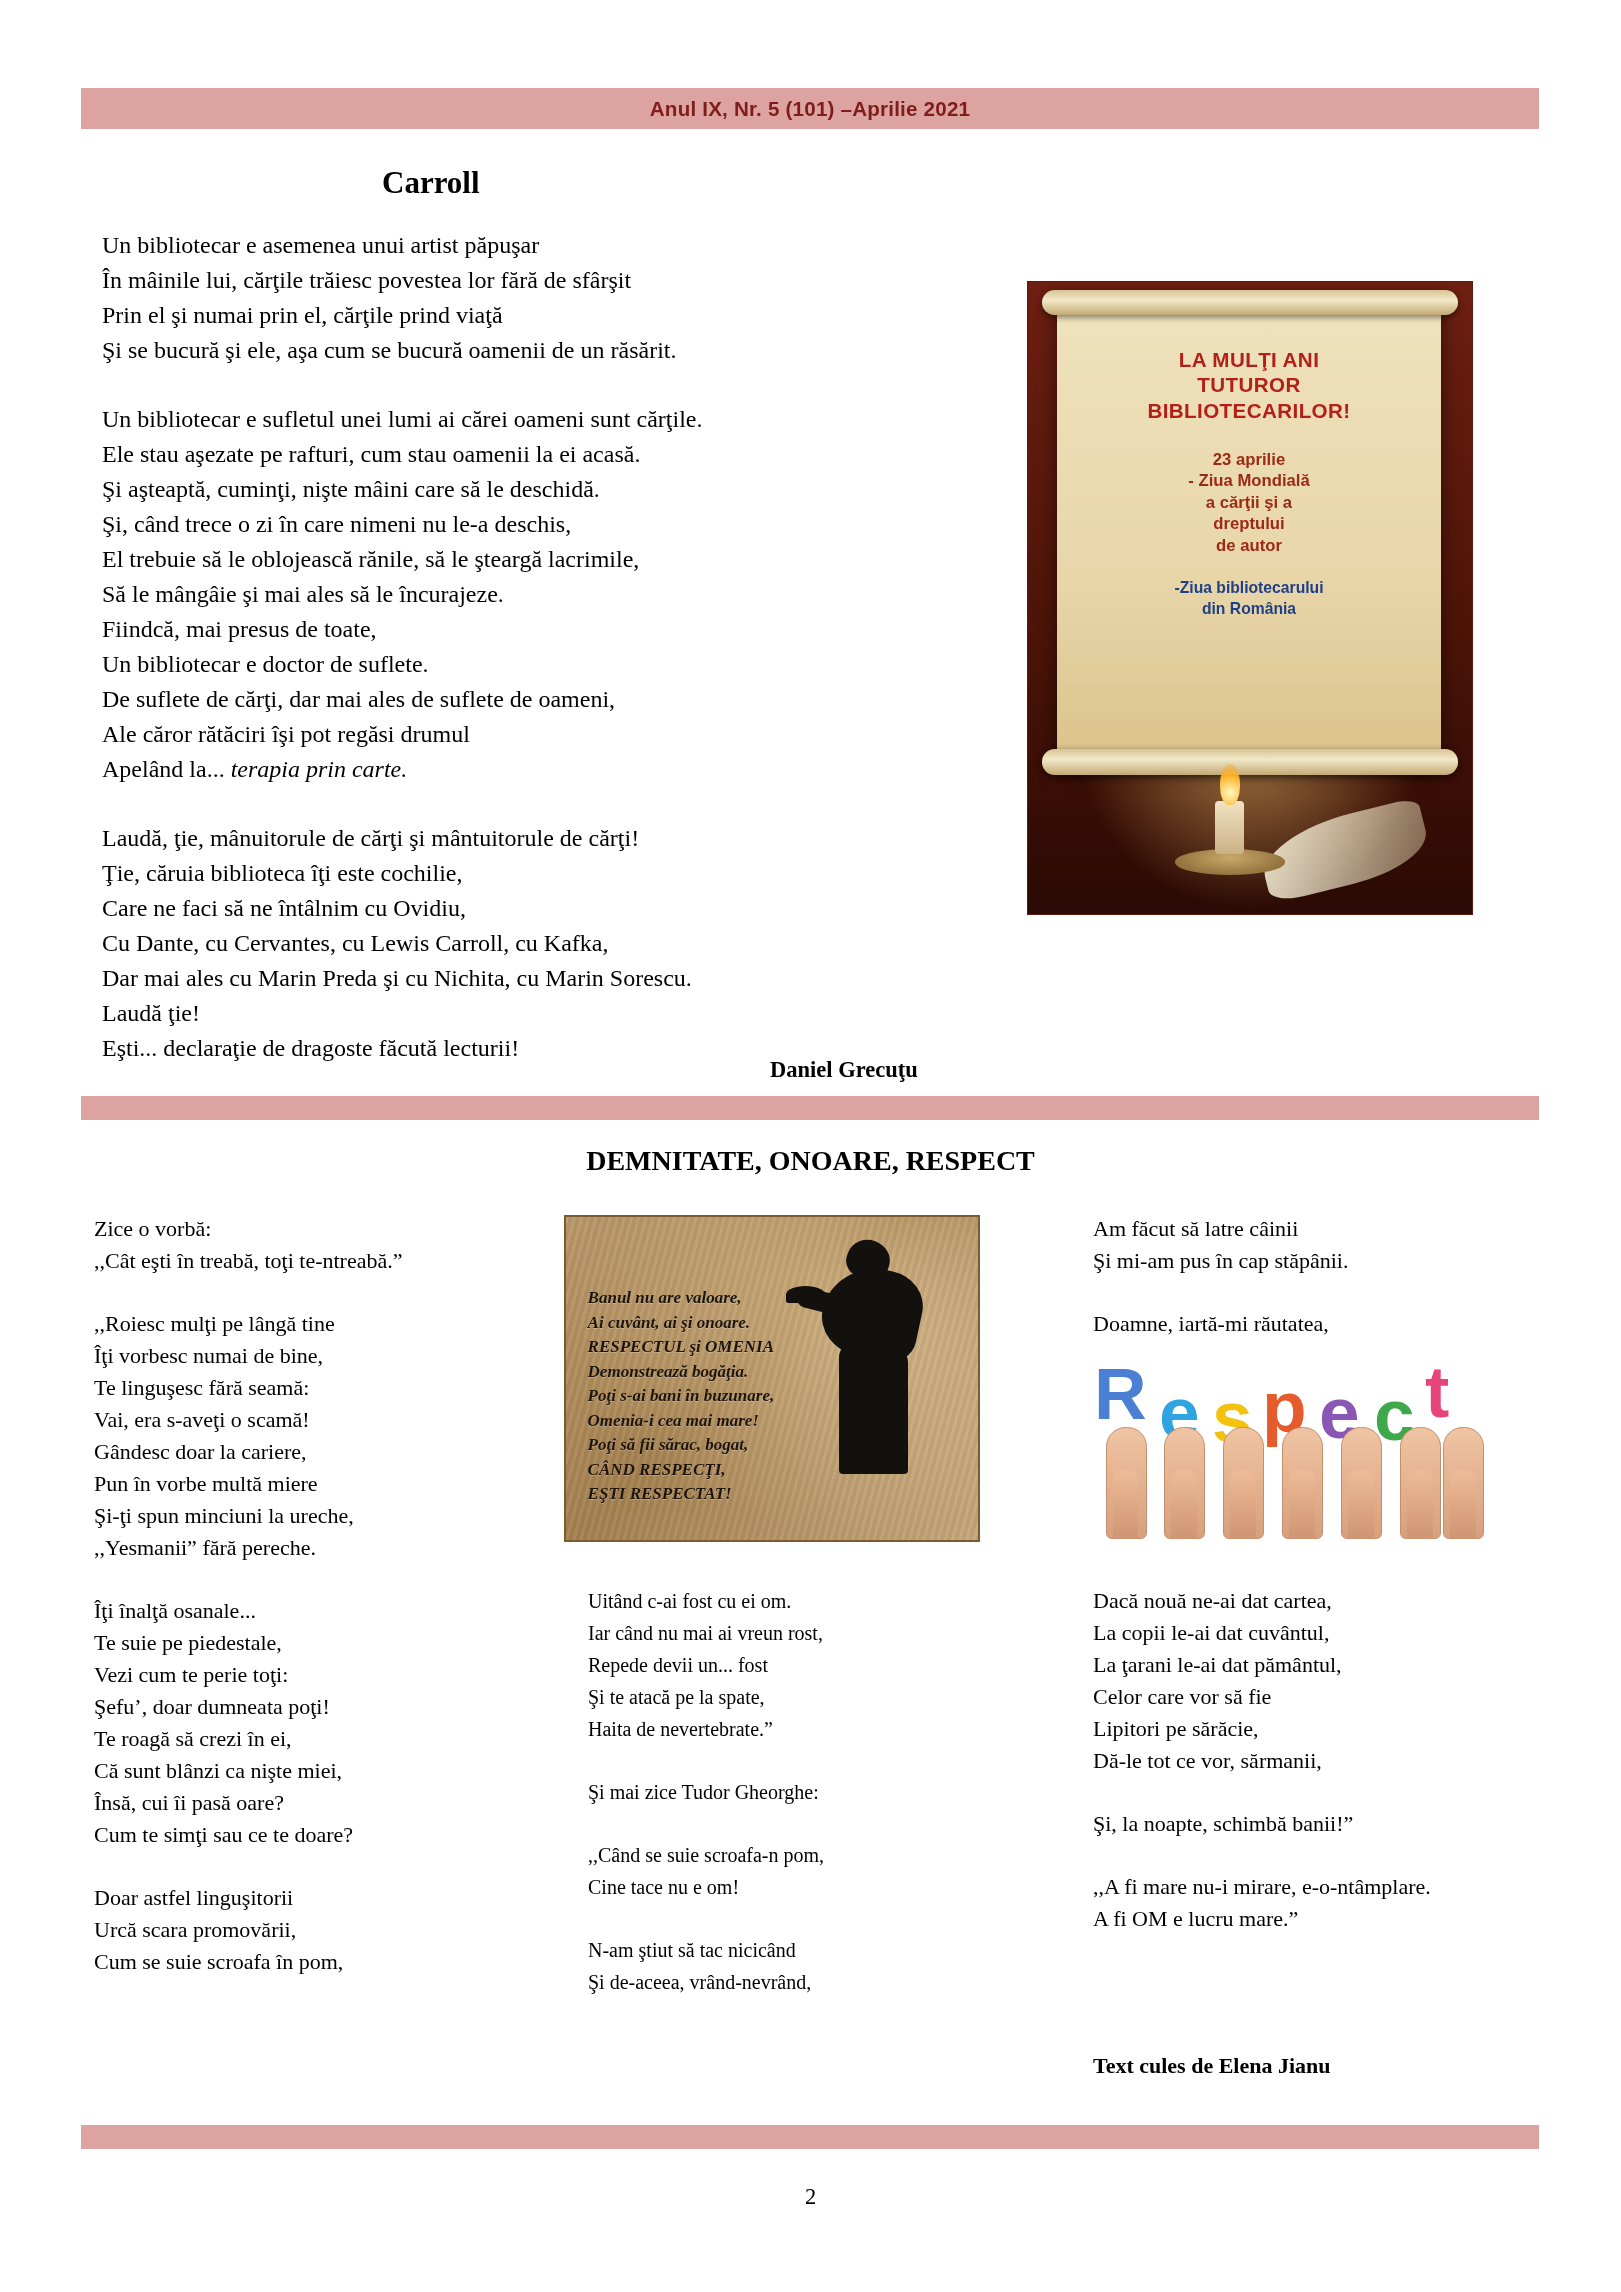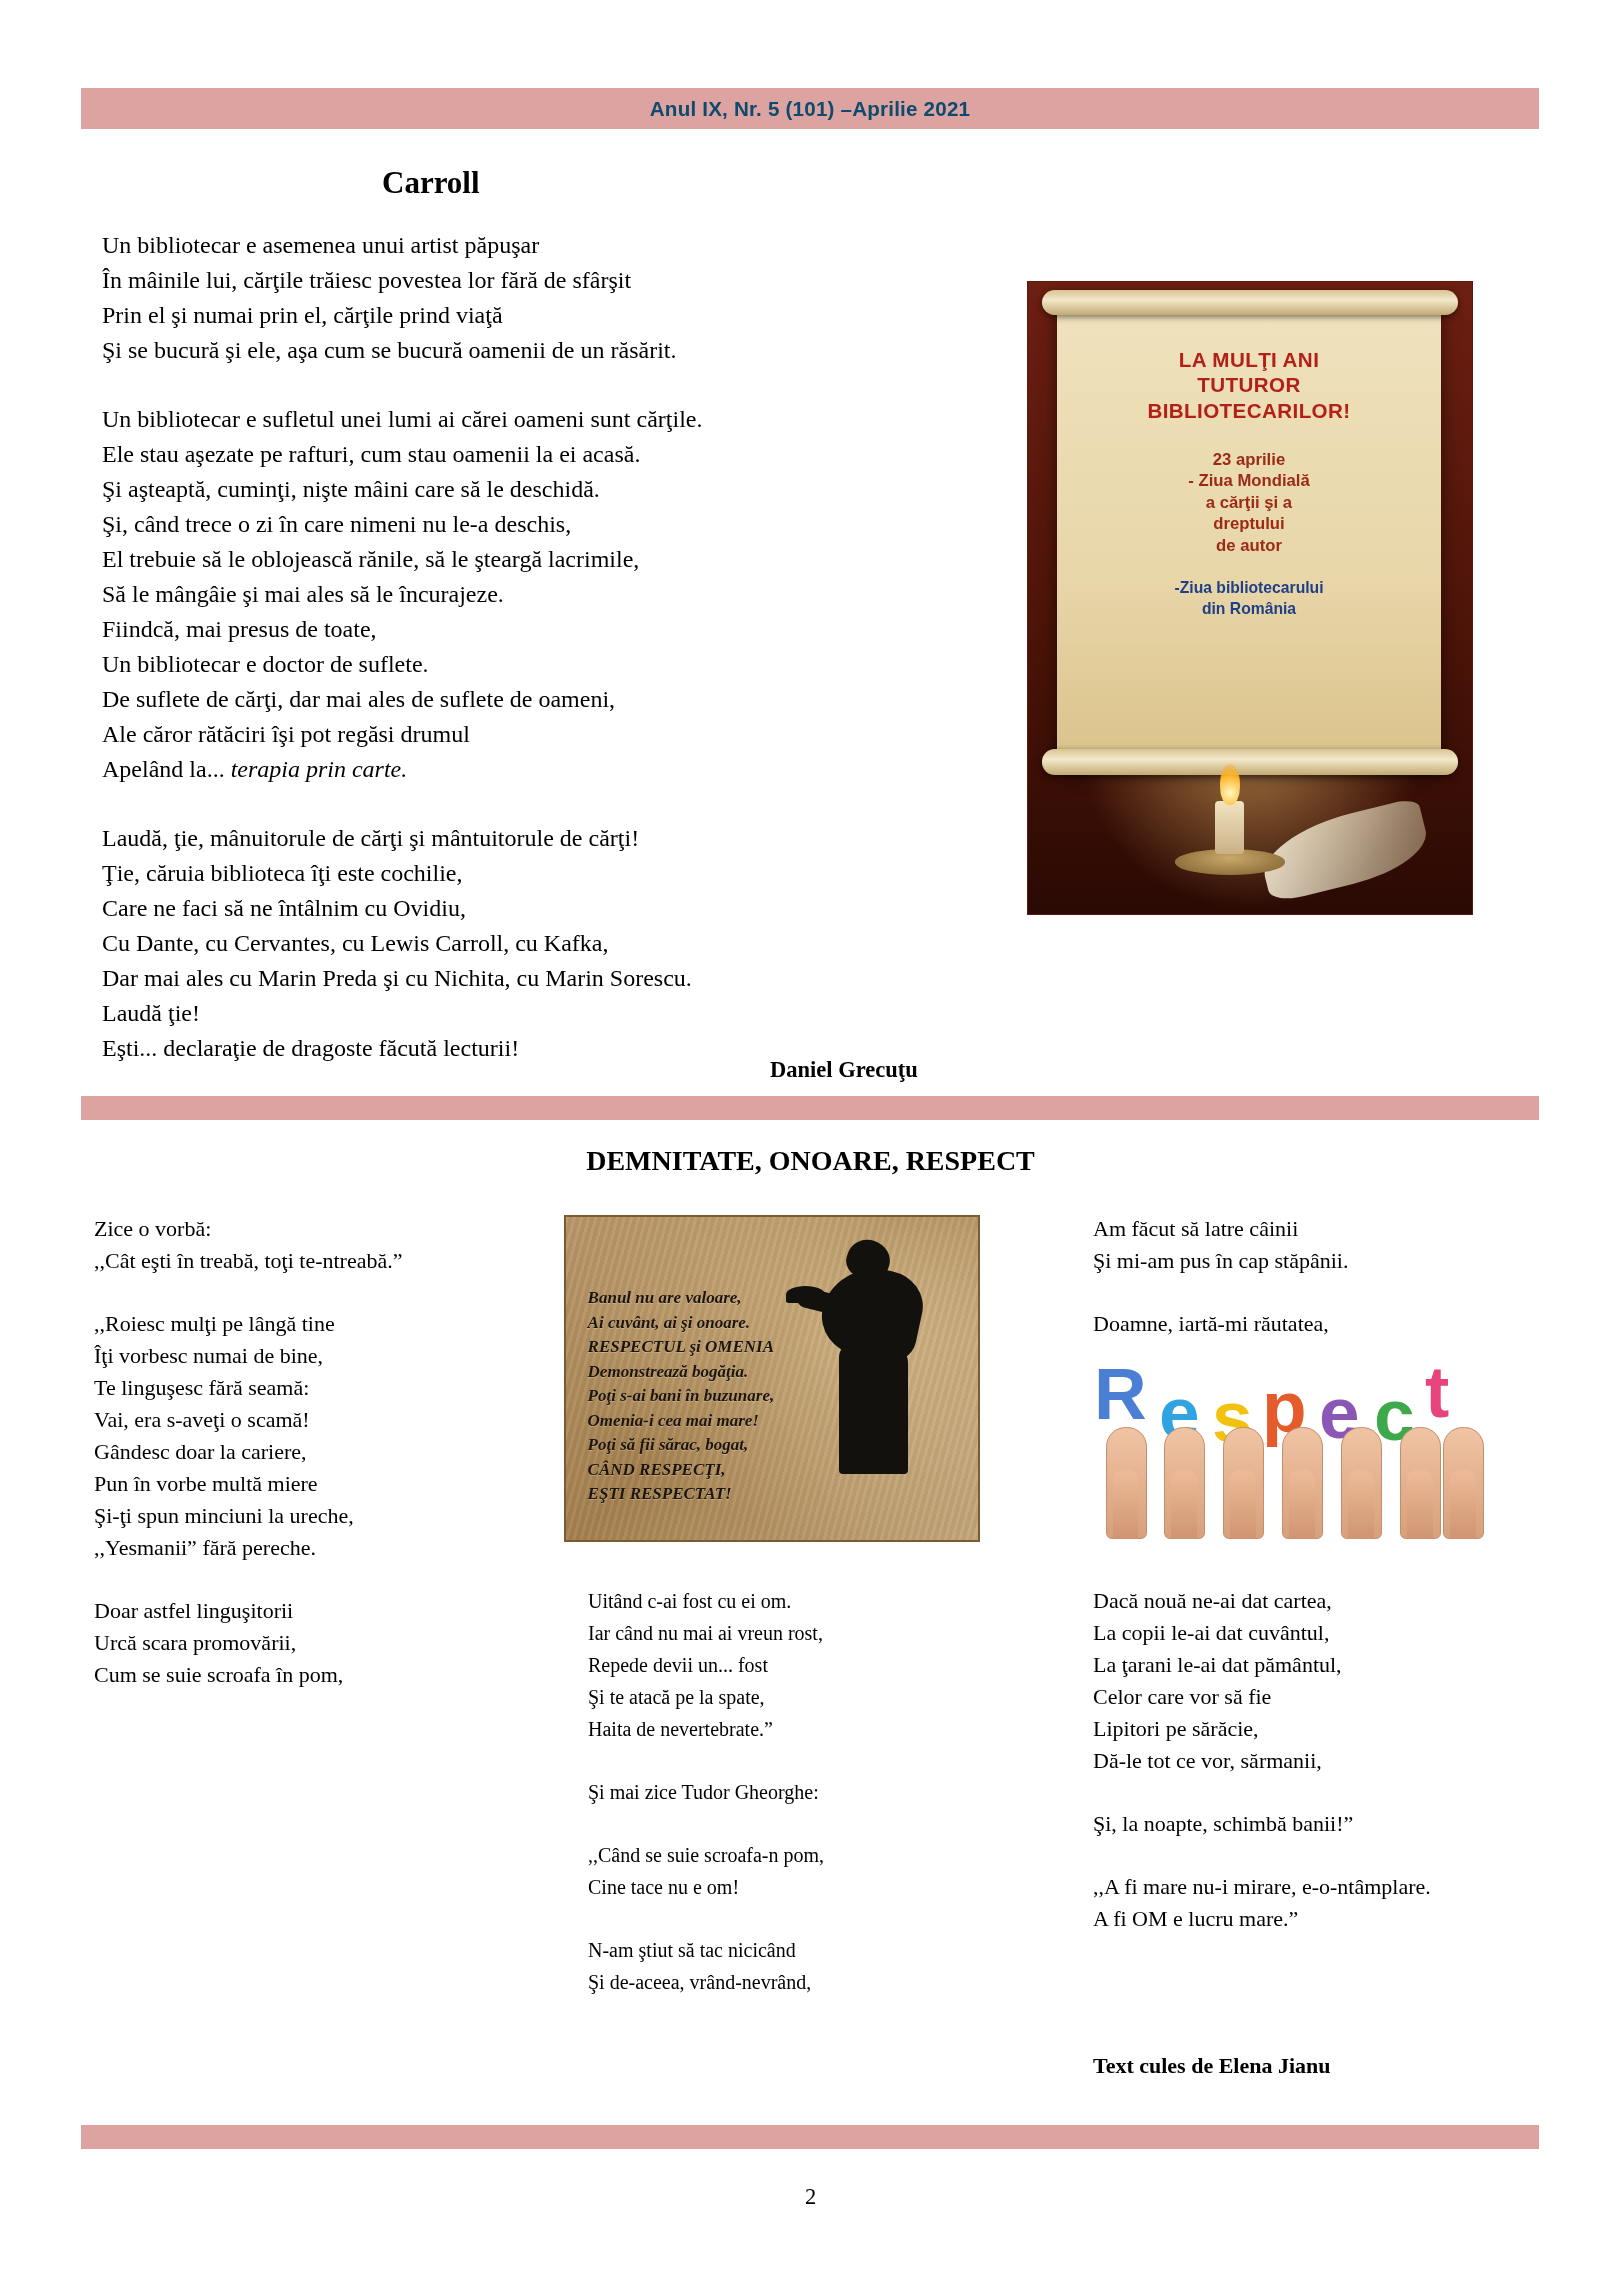--- a/index.html
+++ b/index.html
@@ -32,21 +32,21 @@
     background: #dda3a0;
     display: flex;
     align-items: center;
     justify-content: center;
   }
   .header-bar .header-text {
     font-family: "Liberation Sans", sans-serif;
     font-weight: bold;
     font-size: 20.6px;
     letter-spacing: 0.2px;
-    color: #0c4a6e;
+    color: #7f1d1d;
   }
 
   
   .elogiu-title {
     position: absolute;
     left: 382px;
     top: 165px;
     font-size: 31px;
     font-weight: bold;
     font-family: "Liberation Serif", serif;
@@ -428,20 +428,28 @@
     <p style="white-space:pre-line">                Zice o vorbă:
 ,,Cât eşti în treabă, toţi te-ntreabă.”</p>
     <p style="white-space:pre-line">,,Roiesc mulţi pe lângă tine
 Îţi vorbesc numai de bine,
 Te linguşesc fără seamă:
 Vai, era s-aveţi o scamă!
 Gândesc doar la cariere,
 Pun în vorbe multă miere
 Şi-ţi spun minciuni la ureche,
 ,,Yesmanii” fără pereche.</p>
+    <p style="white-space:pre-line">Îţi înalţă osanale...
+Te suie pe piedestale,
+Vezi cum te perie toţi:
+Şefu’, doar dumneata poţi!
+Te roagă să crezi în ei,
+Că sunt blânzi ca nişte miei,
+Însă, cui îi pasă oare?
+Cum te simţi sau ce te doare?</p>
     <p style="white-space:pre-line">Doar astfel linguşitorii
 Urcă scara promovării,
 Cum se suie scroafa în pom,</p>
   </div>
 
   <div class="poster">
     <div class="poster-texture"></div>
     <div class="poster-figure">
       <div class="fig-head"></div>
       <div class="fig-body"></div>

